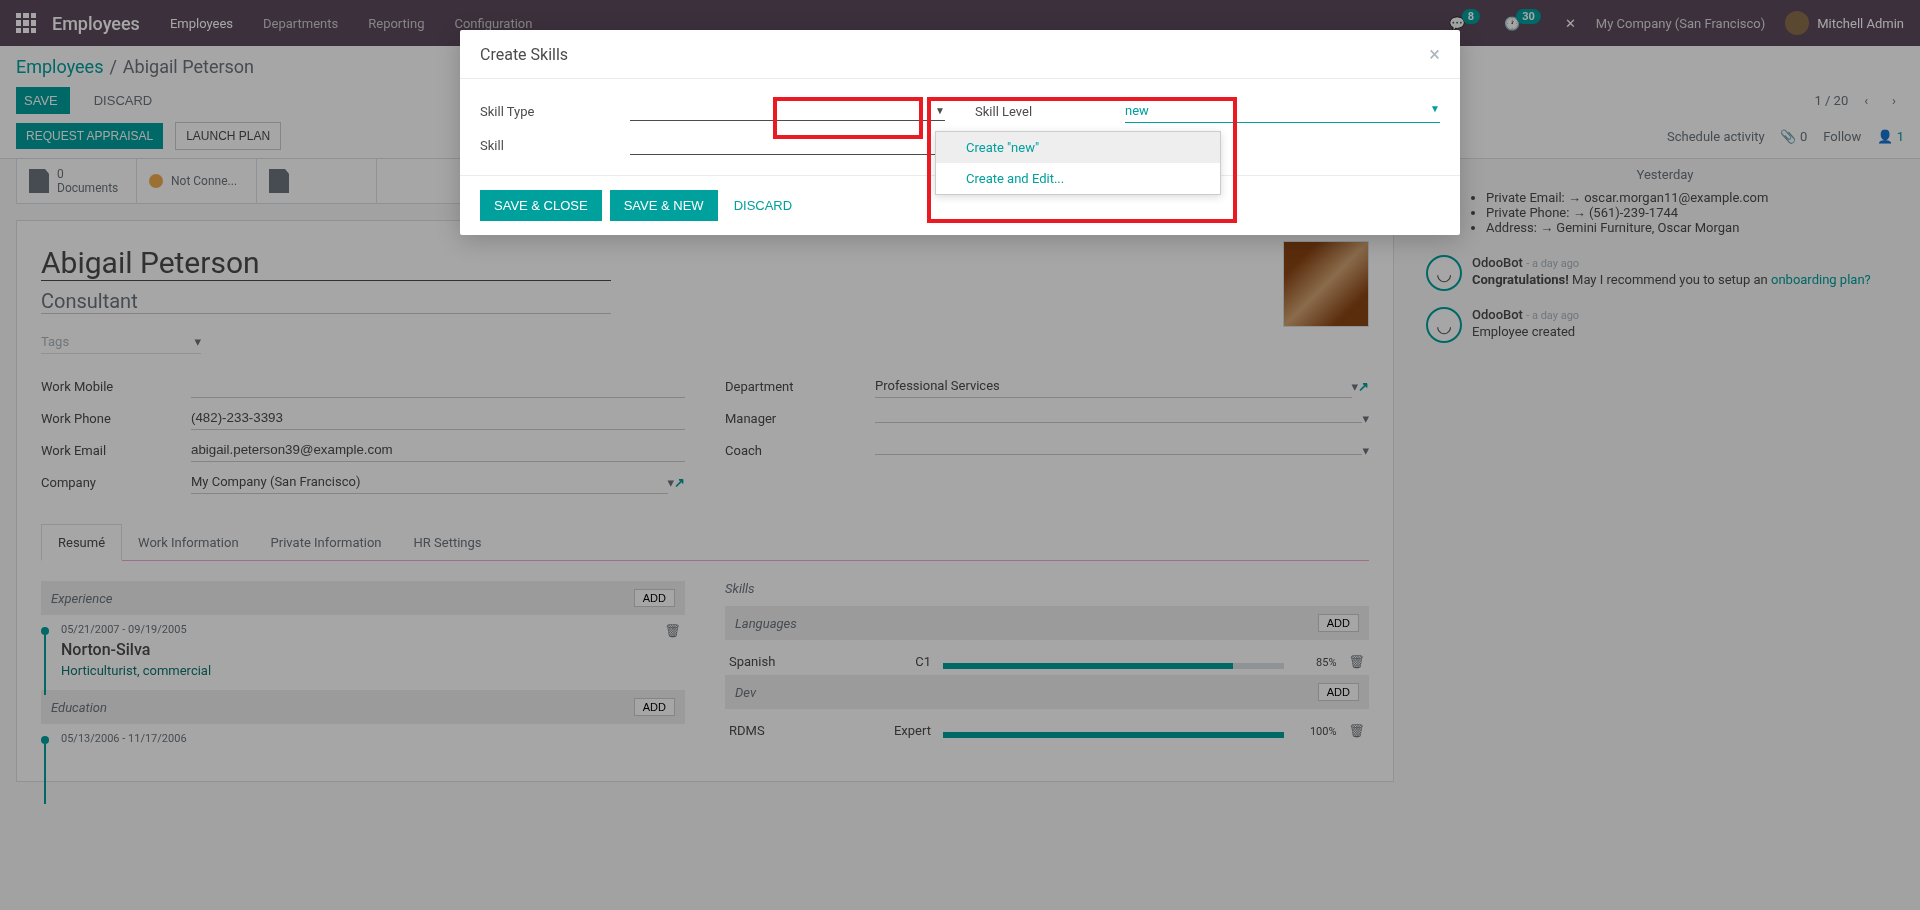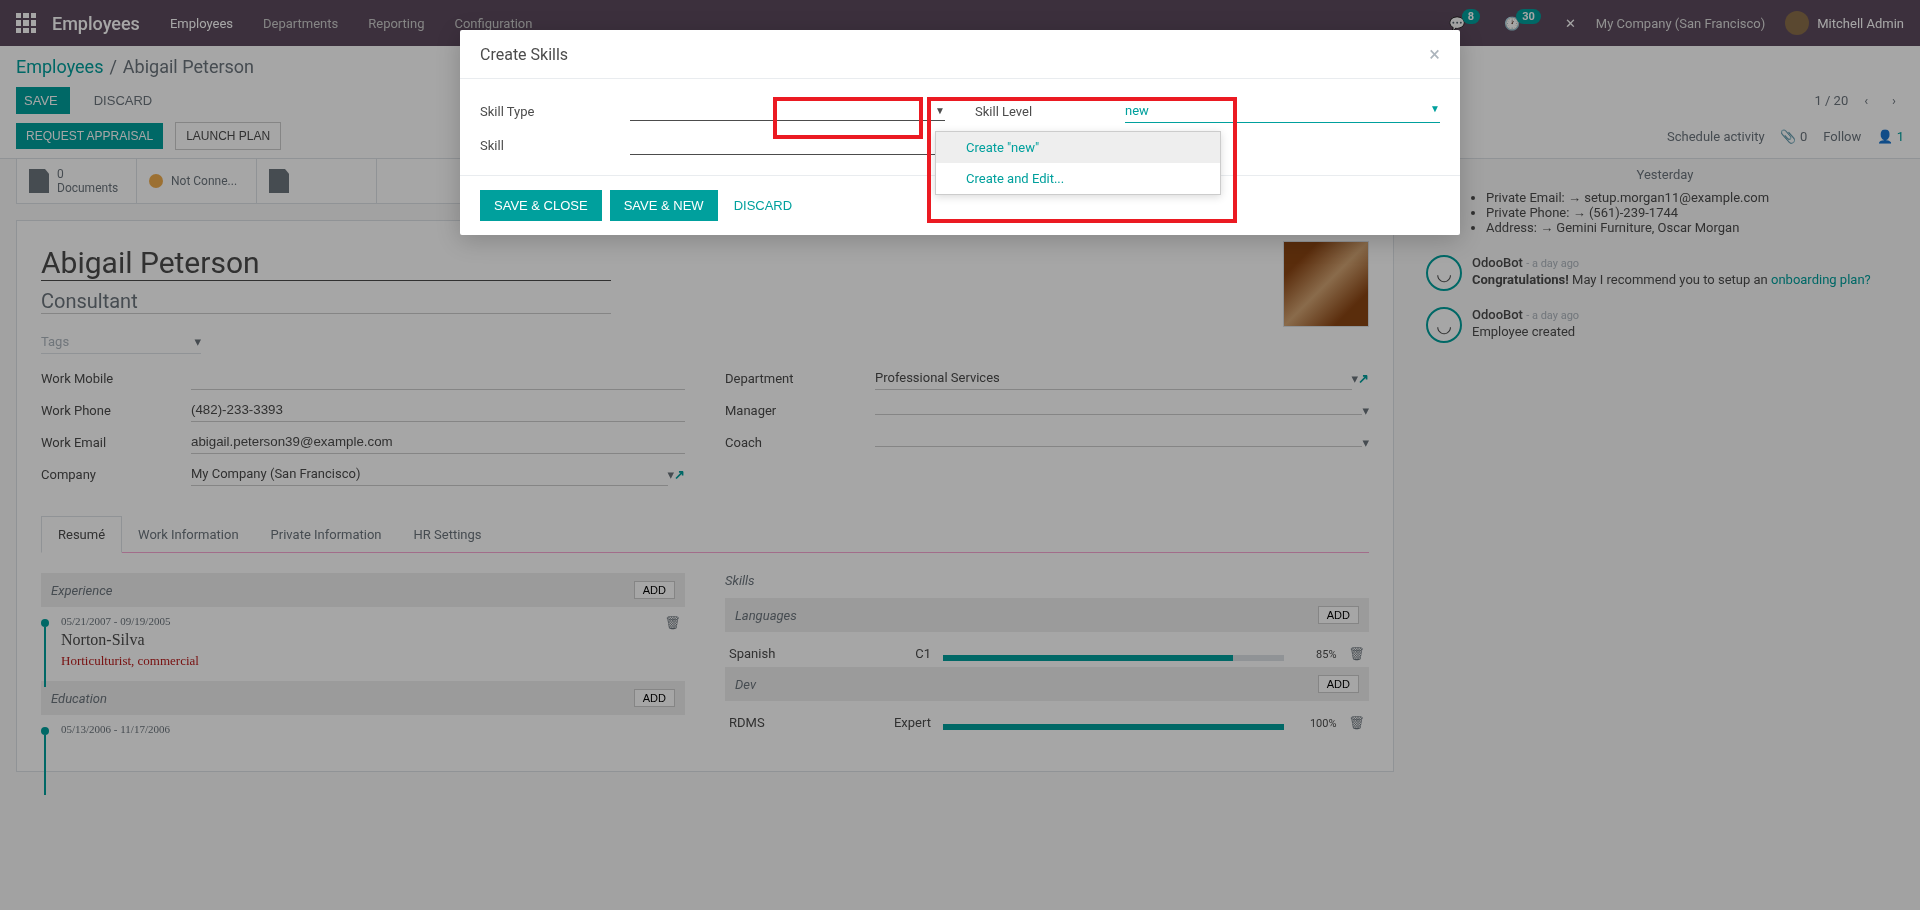--- a/index.html
+++ b/index.html
@@ -45,43 +45,43 @@
 .stat-box .ico { width: 20px; height: 24px; background: #6c757d; clip-path: polygon(0 0, 80% 0, 100% 20%, 100% 100%, 0 100%); }
 .stat-box .status-dot { width: 14px; height: 14px; border-radius: 50%; background: #f0ad4e; }
 .stat-txt { display: flex; flex-direction: column; font-size: 12px; color: #6c757d; }
 
 .form-sheet { background: #fff; border: 1px solid #dee2e6; padding: 24px; position: relative; }
 .emp-name { font-size: 30px; font-weight: 400; color: #4c4c4c; border-bottom: 1px solid #4c4c4c; display: inline-block; width: 570px; }
 .emp-title { font-size: 20px; color: #6c757d; border-bottom: 1px solid #ccc; display: inline-block; width: 570px; margin-top: 8px; }
 .emp-photo { position: absolute; top: 20px; right: 24px; width: 86px; height: 86px; background: linear-gradient(135deg, #8B4513 20%, #d4a574 50%, #8B4513 80%); border: 1px solid #dee2e6; }
 .tags-field { margin-top: 16px; color: #adb5bd; border-bottom: 1px solid #dee2e6; width: 160px; padding: 4px 0; display: flex; justify-content: space-between; }
 
-.field-grid { display: grid; grid-template-columns: 1fr 1fr; gap: 8px 40px; margin-top: 12px; }
+.field-grid { display: grid; grid-template-columns: 1fr 1fr; gap: 8px 40px; margin-top: 20px; }
 .field-row { display: flex; align-items: center; }
 .field-label { width: 150px; color: #4c4c4c; }
 .field-input { flex: 1; border: none; border-bottom: 1px solid #ccc; padding: 4px 0; background: transparent; color: #4c4c4c; }
 .dropdown-caret { color: #6c757d; }
 
 .tabs { display: flex; border-bottom: 1px solid #f9a8d4; margin-top: 30px; align-items: center; }
 .tab { padding: 10px 16px; cursor: pointer; color: #6c757d; }
 .tab.active { border: 1px solid #dee2e6; border-bottom: 1px solid #fff; margin-bottom: -1px; color: #4c4c4c; }
 
 .tab-content { display: flex; gap: 40px; margin-top: 20px; }
 .resume-col { flex: 1; }
 .skills-col { flex: 1; }
 
 .section-header { background: #eee; padding: 8px 10px; display: flex; justify-content: space-between; align-items: center; font-style: italic; color: #6c757d; margin-bottom: 8px; }
 .add-btn { background: #fff; border: 1px solid #ccc; padding: 2px 8px; font-size: 11px; cursor: pointer; }
 
-.timeline-item { position: relative; padding-left: 20px; margin-bottom: 12px; font-family: Liberation Serif, serif; }
+.timeline-item { position: relative; padding-left: 20px; margin-bottom: 12px; }
 .timeline-item::before { content: ''; position: absolute; left: 0; top: 4px; width: 8px; height: 8px; background: #00A09D; border-radius: 50%; }
 .timeline-item::after { content: ''; position: absolute; left: 3px; top: 12px; width: 2px; height: 60px; background: #00A09D; }
 .timeline-dates { font-size: 11px; color: #6c757d; }
 .timeline-title { font-size: 16px; font-weight: 500; margin: 4px 0; }
-.timeline-sub { font-size: 13px; color: #b91c1c; }
+.timeline-sub { font-size: 13px; color: #0f766e; }
 .trash-ico { position: absolute; right: 4px; top: 0; color: #6c757d; cursor: pointer; }
 
 .skill-row { display: flex; align-items: flex-end; gap: 12px; padding: 6px 4px; }
 .skill-name { width: 130px; }
 .skill-level { width: 60px; text-align: right; }
 .skill-bar { flex: 1; height: 6px; background: #dee2e6; position: relative; }
 .skill-bar-fill { position: absolute; left: 0; top: 0; height: 100%; background: #00A09D; }
 .skill-pct { width: 40px; font-size: 11px; text-align: right; }
 
 
@@ -311,21 +311,21 @@
             <span style="color:#6c757d">🗑</span>
           </div>
         </div>
       </div>
     </div>
   </div>
 
   <div class="chat-col">
     <div class="chat-header" style="text-align:center">Yesterday</div>
     <ul class="note-list" style="margin-left:60px">
-      <li><span>Private Email: </span>→ <span>setup.morgan11@example.com</span></li>
+      <li><span>Private Email: </span>→ <span>oscar.morgan11@example.com</span></li>
       <li><span>Private Phone: </span>→ <span>(561)-239-1744</span></li>
       <li><span>Address: </span>→ <span>Gemini Furniture, Oscar Morgan</span></li>
     </ul>
     <div class="chat-msg" style="margin-top:20px">
       <div class="chat-avatar">
           <span class="smiley"></span>
         </div>
       <div class="chat-body">
         <span class="chat-author">OdooBot</span>
         <span class="chat-time">- a day ago</span>

